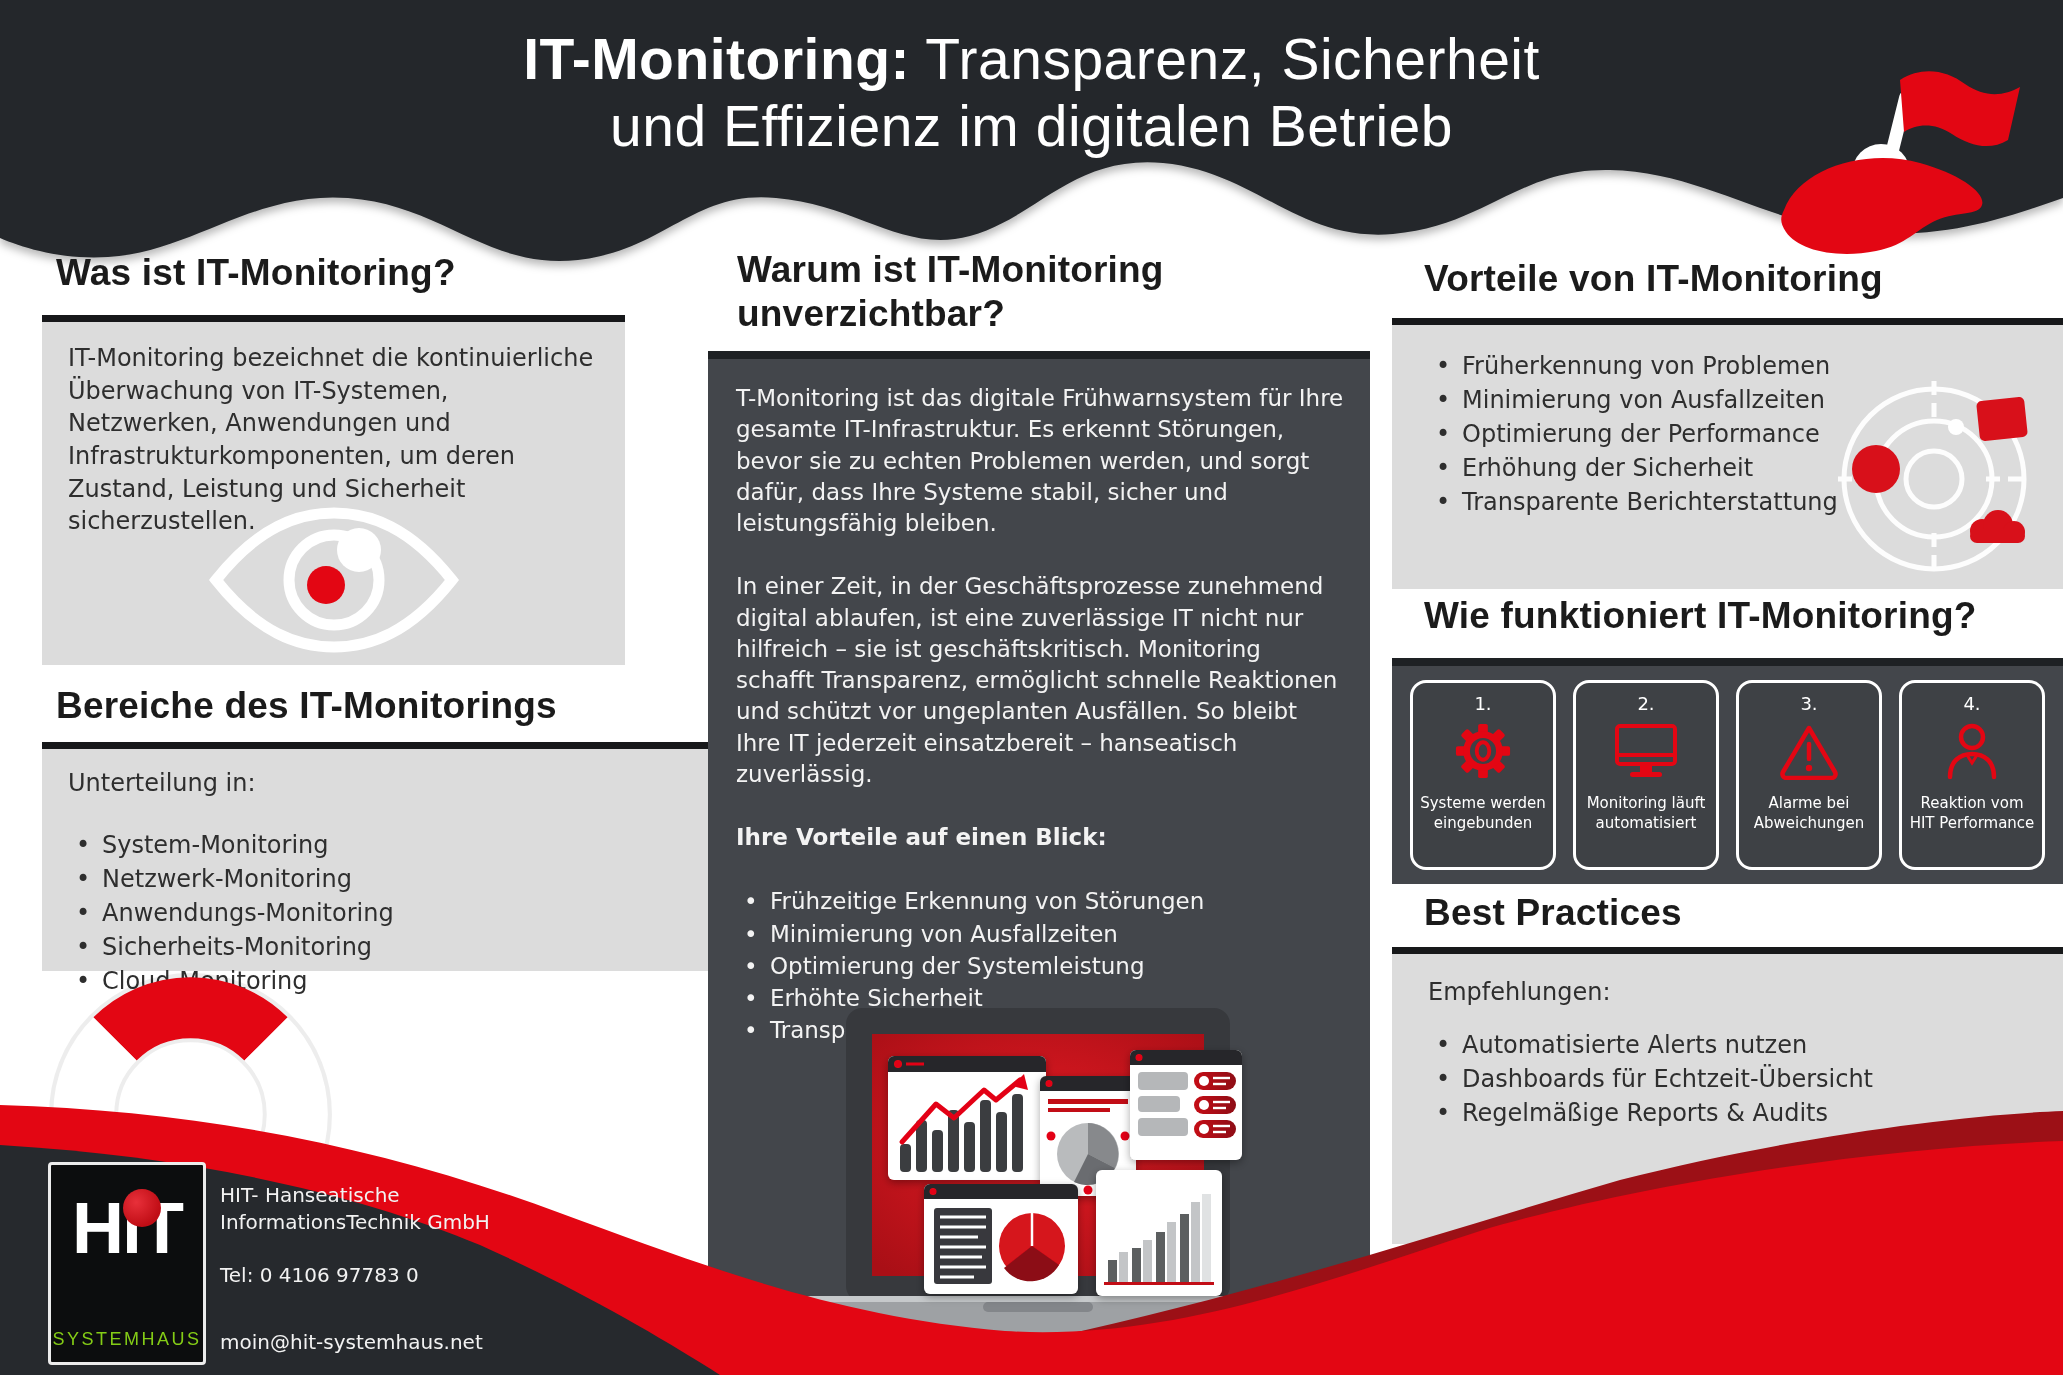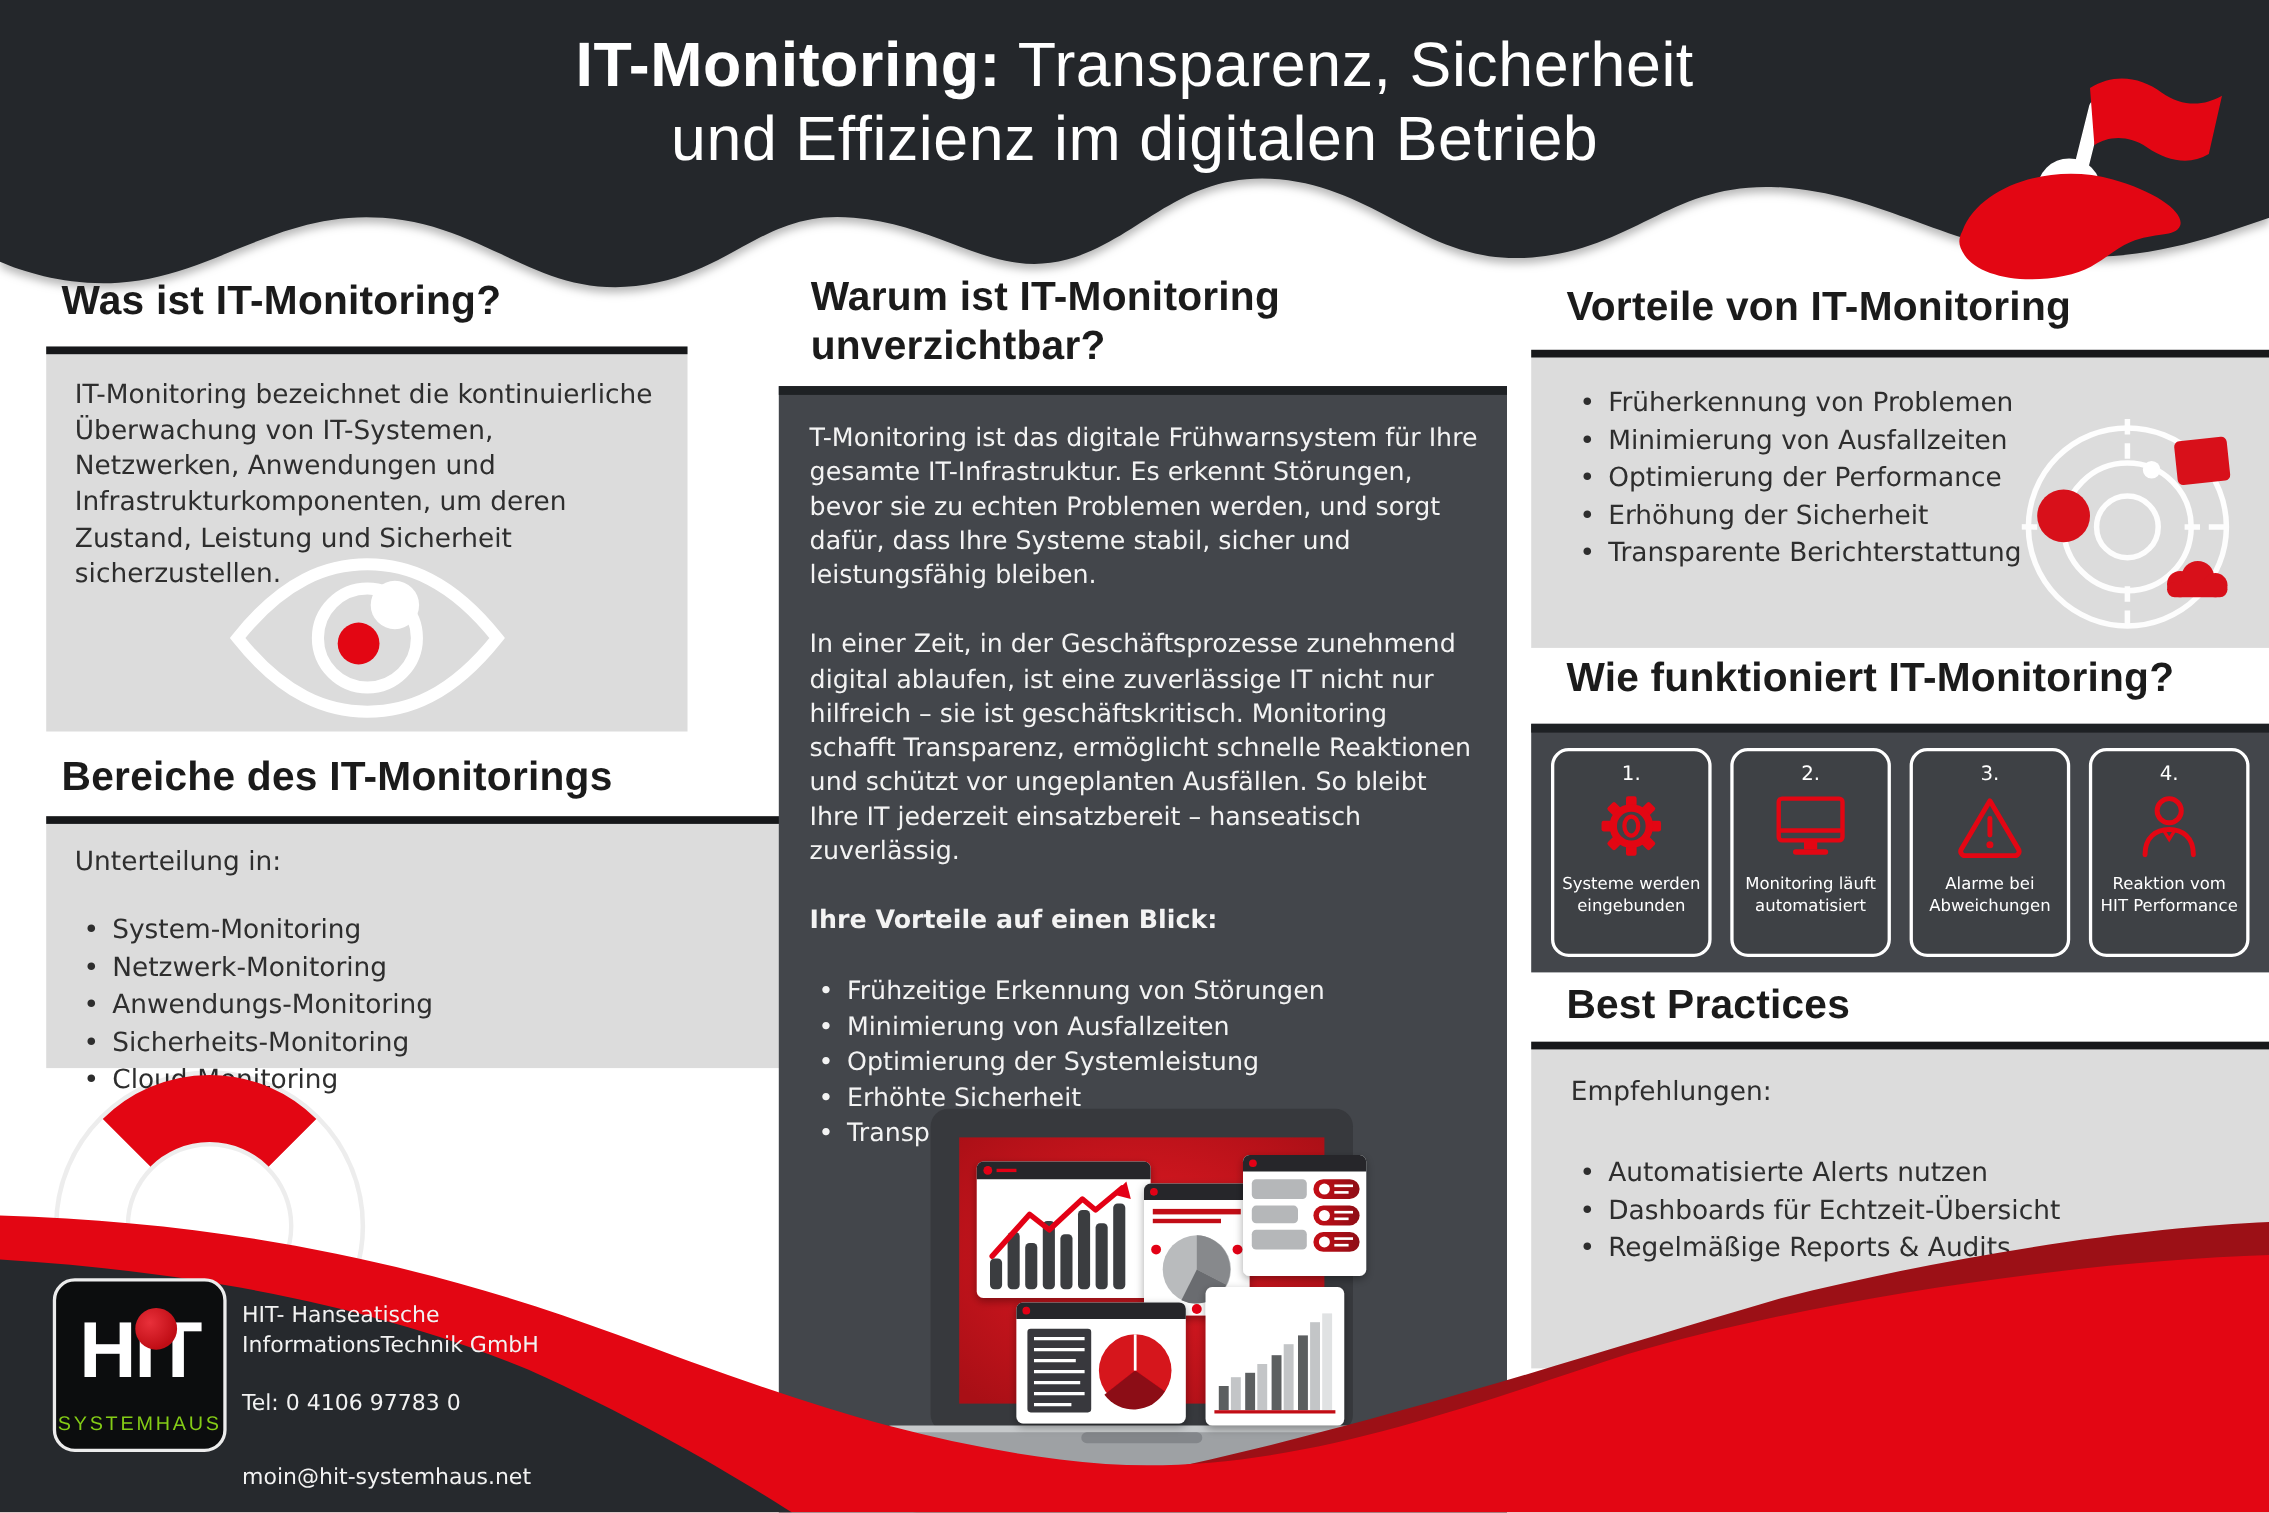--- a/index.html
+++ b/index.html
@@ -39,22 +39,22 @@
     flex:1;border:3px solid #ffffff;border-radius:16px;background:rgba(0,0,0,.07);
     display:flex;flex-direction:column;align-items:center;justify-content:flex-start;
     padding:10px 6px;box-sizing:border-box;color:#ffffff;
   }
   .step-num{font-size:18px;margin-bottom:6px;}
   .step-ic{height:62px;display:flex;align-items:center;justify-content:center;margin-bottom:12px;}
   .step-label{font-size:15px;line-height:1.3;text-align:center;}
   
   .bottom-waves{position:absolute;left:0;top:1045px;z-index:40;}
   .logo-card{
-    position:absolute;left:48px;top:1162px;width:158px;height:158px;z-index:50;
-    background:#0c0d0e;border:3px solid #ececec;border-radius:20px;box-sizing:border-box;
+    position:absolute;left:48px;top:1162px;width:158px;height:203px;z-index:50;
+    background:#0c0d0e;border:3px solid #ececec;border-radius:4px;box-sizing:border-box;
   }
   .logo-txt{
     position:absolute;left:0;right:0;top:22px;text-align:center;
     font-family:"Liberation Sans",sans-serif;font-weight:700;font-size:72px;color:#ffffff;letter-spacing:-2px;
   }
   .logo-globe{position:absolute;left:72px;top:24px;width:38px;height:38px;border-radius:50%;
     background:radial-gradient(circle at 35% 35%, #e8303a, #c00d15 70%);}
   .logo-sub{
     position:absolute;left:0;right:0;bottom:12px;text-align:center;
     font-family:"Liberation Sans",sans-serif;font-size:18px;letter-spacing:2.5px;color:#84cc16;
@@ -350,21 +350,21 @@
       </div>
       <div class="step-label">Reaktion vom HIT Performance</div>
     </div>
   </div>
 </div>
 
 <div class="h-sec" style="left:1424px;top:892px;">Best Practices</div>
 
 <div class="graybox" style="left:1392px;top:947px;width:671px;height:290px;">
   <div class="body-txt" style="padding:22px 0 0 36px;width:560px;">
-    <div style="margin-bottom:40px;">Empfehlungen:</div>
+    <div style="margin-bottom:19px;">Empfehlungen:</div>
     <ul class="blist">
       <li>Automatisierte Alerts nutzen</li>
       <li>Dashboards für Echtzeit-Übersicht</li>
       <li>Regelmäßige Reports &amp; Audits</li>
     </ul>
   </div>
 </div>
 
 <svg class="bottom-waves" width="2063" height="330" viewBox="0 0 2063 330">
   <path fill="#9c1016" d="M830,330 C1120,295 1380,205 1620,135 C1790,92 1960,70 2063,66 L2063,330 Z"></path>

